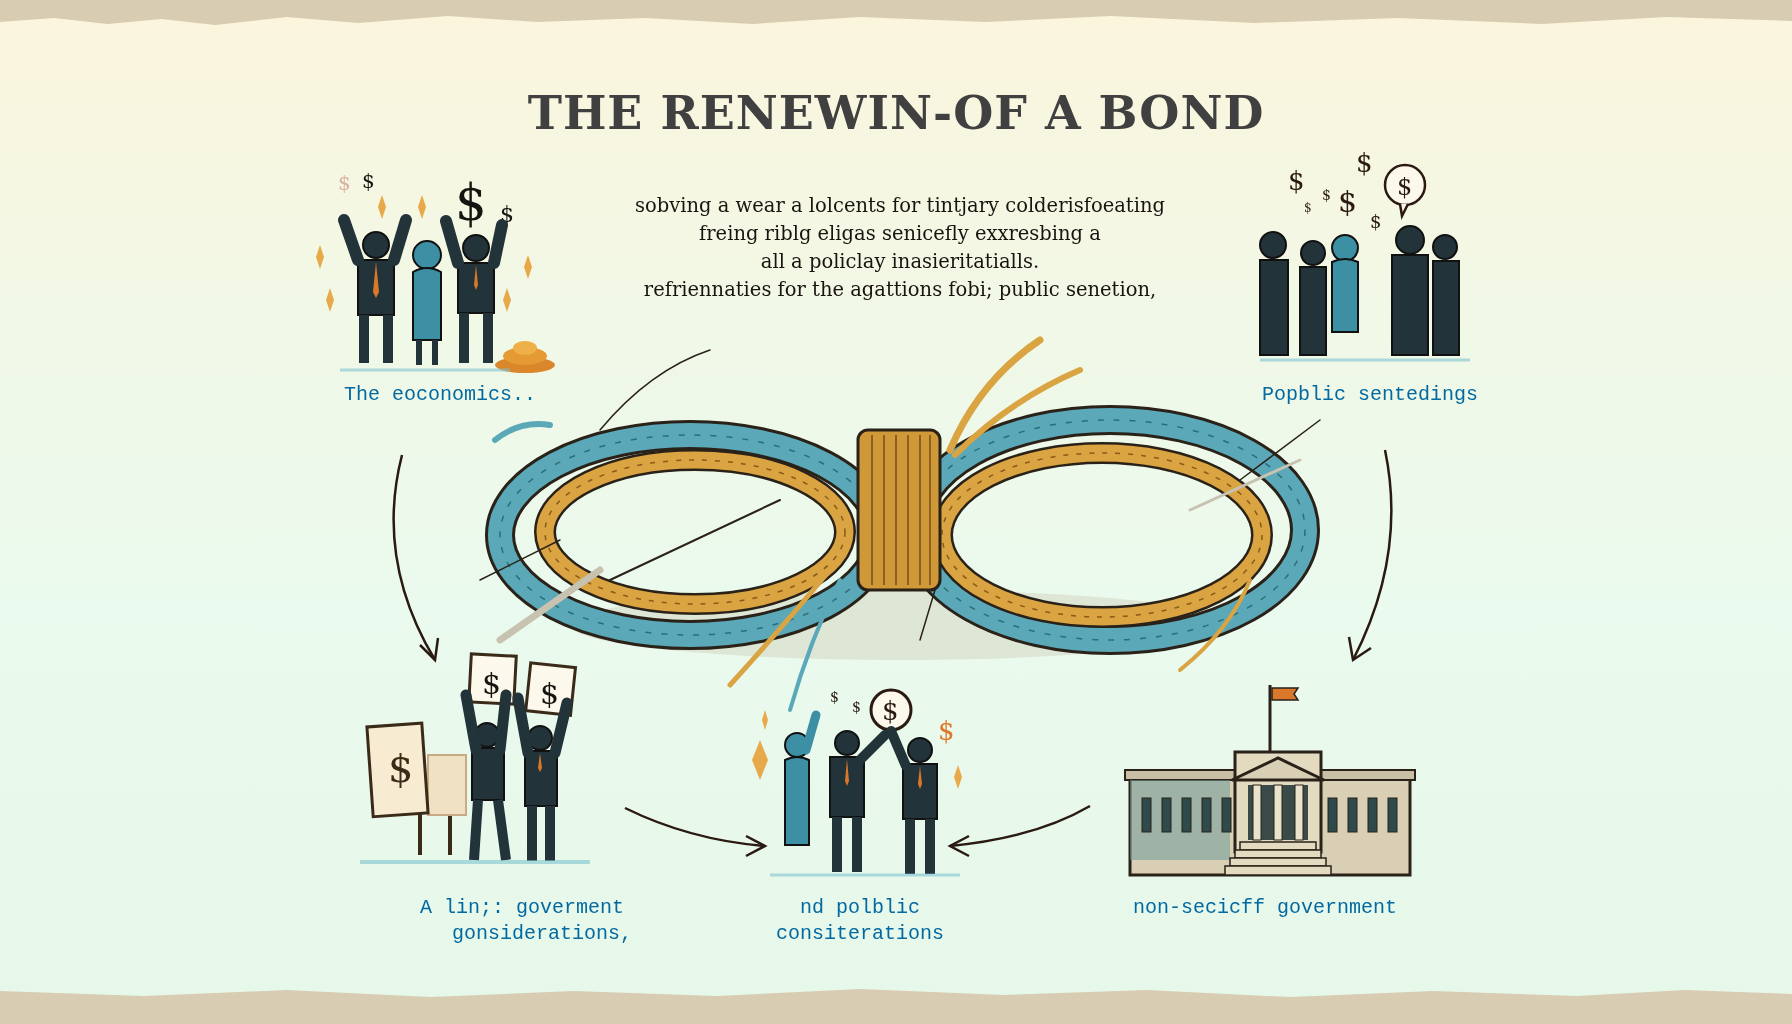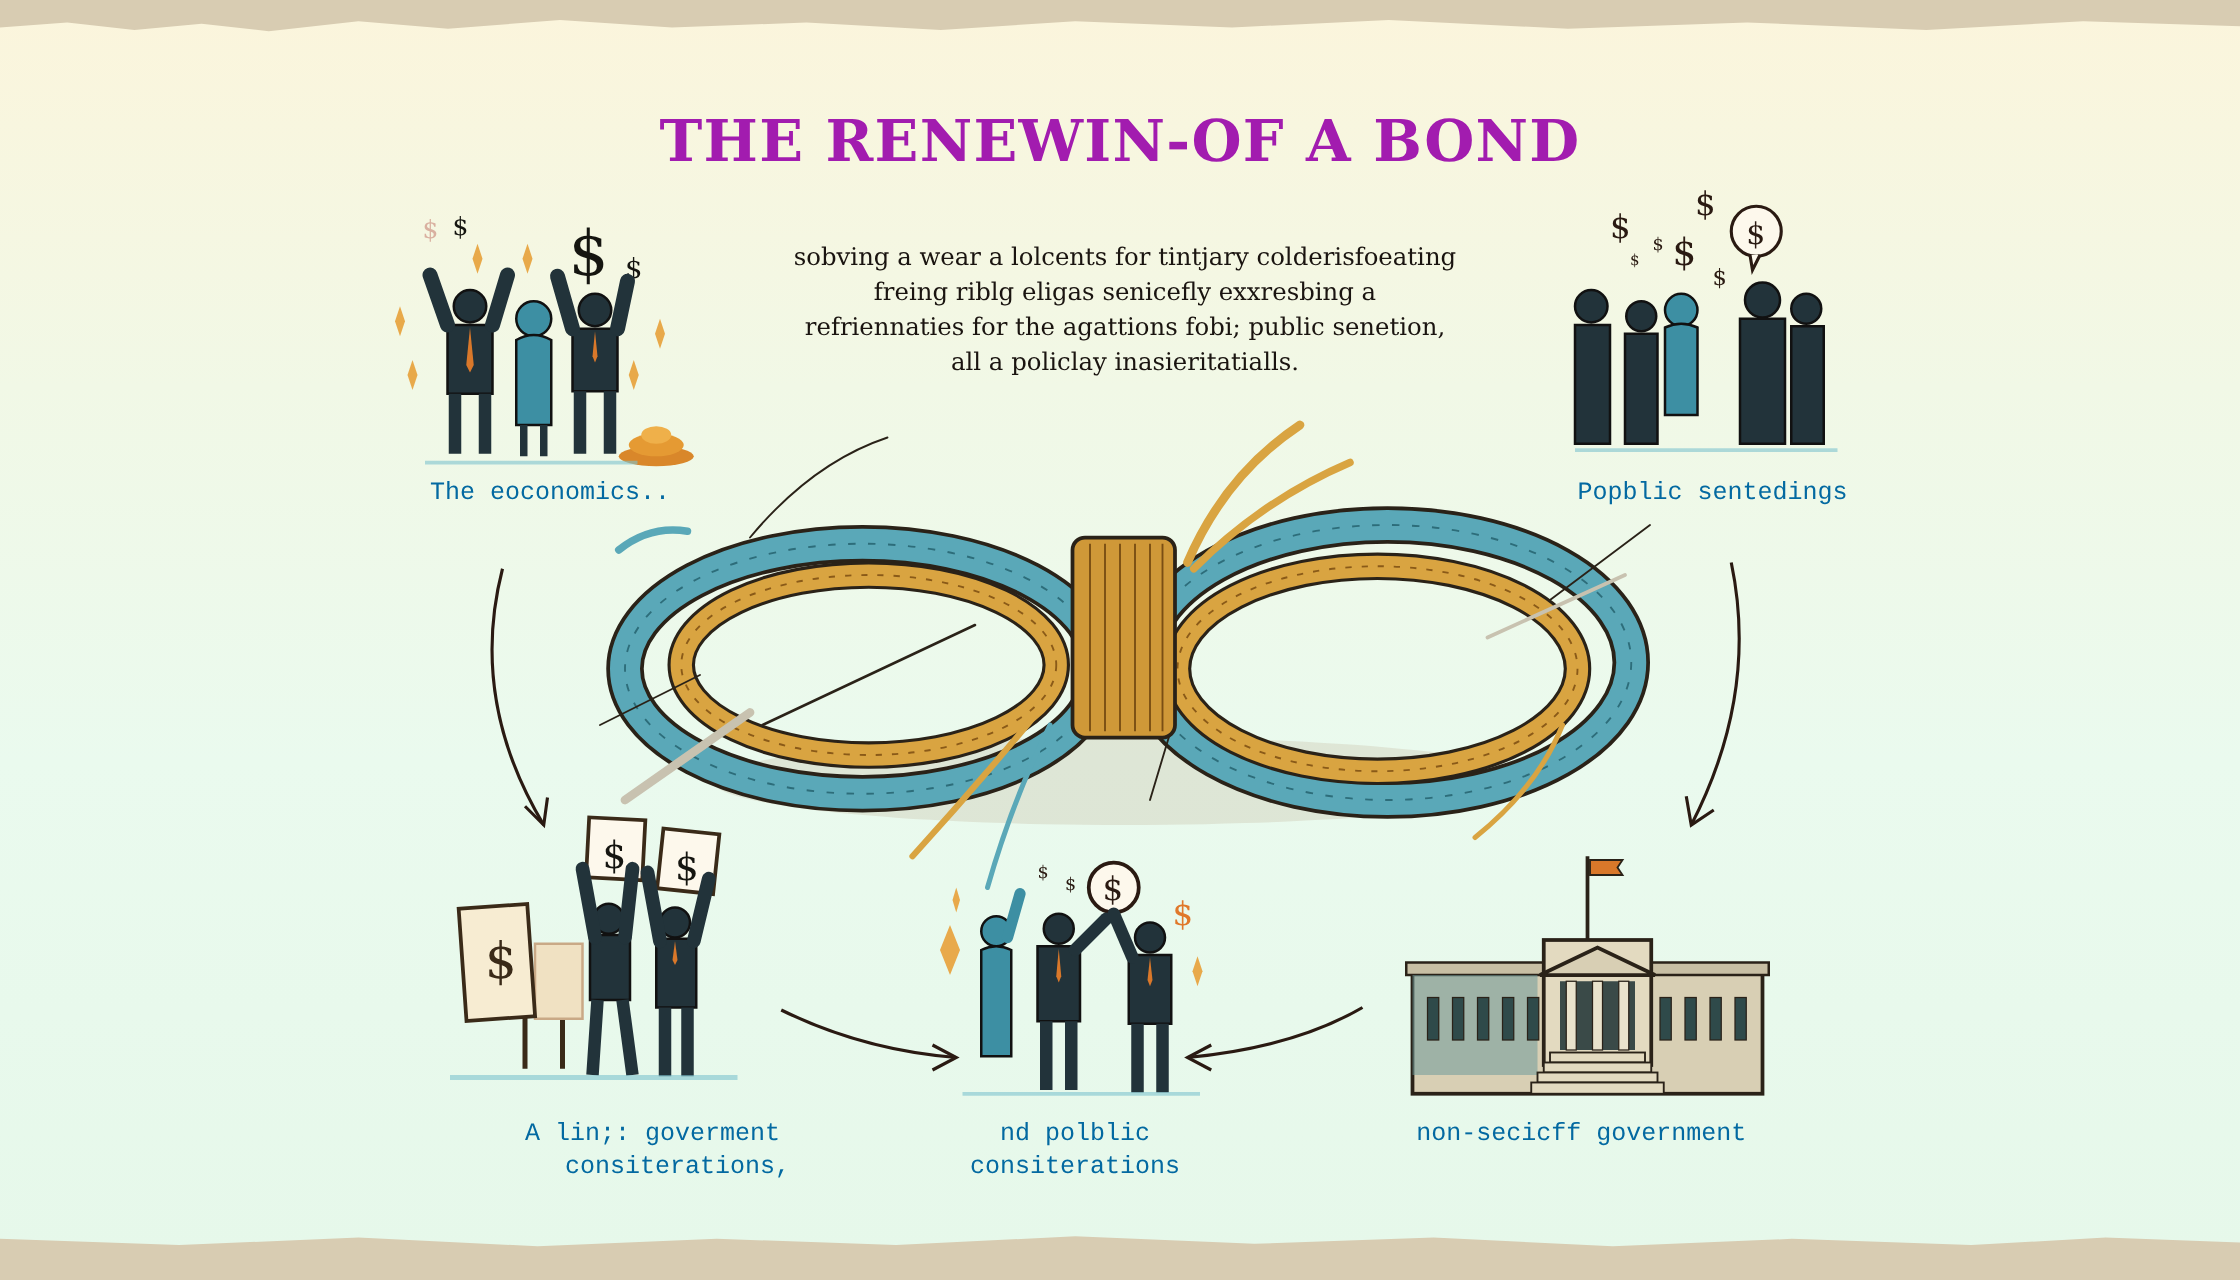--- a/index.html
+++ b/index.html
@@ -10,21 +10,21 @@
   }
   .paper {
     position: absolute; left: 0; top: 10px; width: 1792px; height: 998px;
     background: linear-gradient(180deg, #fbf5dc 0%, #f1f8e6 30%, #eafaee 60%, #e6f8ea 100%);
     clip-path: polygon(0% 1.2%, 3% 0.8%, 6% 1.4%, 9% 0.9%, 12% 1.5%, 16% 0.7%, 20% 1.3%, 25% 0.6%, 30% 1.2%, 36% 0.8%, 42% 1.4%, 48% 0.7%, 55% 1.2%, 62% 0.6%, 70% 1.3%, 78% 0.8%, 86% 1.4%, 93% 0.7%, 100% 1.1%,
       100% 98.6%, 94% 98.2%, 88% 98.8%, 80% 98.3%, 72% 98.9%, 64% 98.2%, 56% 98.7%, 48% 98.1%, 40% 98.8%, 32% 98.3%, 24% 98.9%, 16% 98.2%, 8% 98.8%, 0% 98.3%);
   }
   .title {
     position: absolute; left: 0; width: 1792px; top: 86px; text-align: center;
     font-family: "DejaVu Serif", serif; font-weight: bold; font-size: 46px;
-    letter-spacing: 1px; color: #a21caf;
+    letter-spacing: 1px; color: #404040;
   }
   .para {
     position: absolute; left: 560px; width: 680px; top: 192px; text-align: center;
     font-family: "DejaVu Serif", serif; font-size: 19.5px; line-height: 28px; color: #1a1410;
   }
   .label {
     position: absolute; font-family: Liberation Mono, monospace; color: #0369a1;
     font-size: 20px; line-height: 26px; text-align: center;
   }
   svg { position: absolute; overflow: visible; }
@@ -32,22 +32,22 @@
 </head>
 <body>
 
 <div class="paper"></div>
 
 <div class="title">THE RENEWIN-OF A BOND</div>
 
 <div class="para">
   <div>sobving a wear a lolcents for tintjary colderisfoeating</div>
   <div>freing riblg eligas senicefly exxresbing a</div>
+  <div>all a policlay inasieritatialls.</div>
   <div>refriennaties for the agattions fobi; public senetion,</div>
-  <div>all a policlay inasieritatialls.</div>
 </div>
 
 <svg style="left:300px;top:160px" width="280" height="220" viewBox="0 0 280 220">
   <g fill="#e8a94a">
     <path d="M82 35 l4 12 l-4 12 l-4 -12z"></path>
       <path d="M122 35 l4 12 l-4 12 l-4 -12z"></path>
     <path d="M20 85 l4 12 l-4 12 l-4 -12z"></path>
       <path d="M30 128 l4 12 l-4 12 l-4 -12z"></path>
     <path d="M228 95 l4 12 l-4 12 l-4 -12z"></path>
       <path d="M207 128 l4 12 l-4 12 l-4 -12z"></path>
@@ -203,21 +203,21 @@
     <circle cx="180" cy="98" r="12"></circle>
       <path d="M165 111 h32 v55 h-32z"></path>
     <path d="M168 113 l-10 -55 M195 113 l12 -50" stroke="#22333a" stroke-width="11" stroke-linecap="round"></path>
     <path d="M172 166 v55 M190 166 v55" stroke="#22333a" stroke-width="10"></path>
     <path d="M180 113 l-2 15 l2 4 l2 -4z" fill="#d9782a" stroke="none"></path>
   </g>
   <path d="M0 222 h230" stroke="#7fc4cf" stroke-width="4" opacity=".6"></path>
 </svg>
 <div class="label" style="left:392px;top:895px;width:260px;">
   <div>A lin;: goverment</div>
-  <div style="padding-left:40px">consiterations,</div>
+  <div style="padding-left:40px">gonsiderations,</div>
 </div>
 
 <svg style="left:720px;top:680px" width="260" height="200" viewBox="0 0 260 200">
   <g fill="#e8a94a">
     <path d="M40 60 l8 20 l-8 20 l-8 -20z"></path>
       <path d="M45 30 l3 10 l-3 10 l-3 -10z"></path>
     <path d="M238 85 l4 12 l-4 12 l-4 -12z"></path>
   </g>
   <text x="218" y="60" font-size="26" font-family="DejaVu Serif, serif" fill="#e0782a">$</text>
   <text x="110" y="22" font-size="14" font-family="DejaVu Serif, serif" fill="#2a1a12">$</text>

